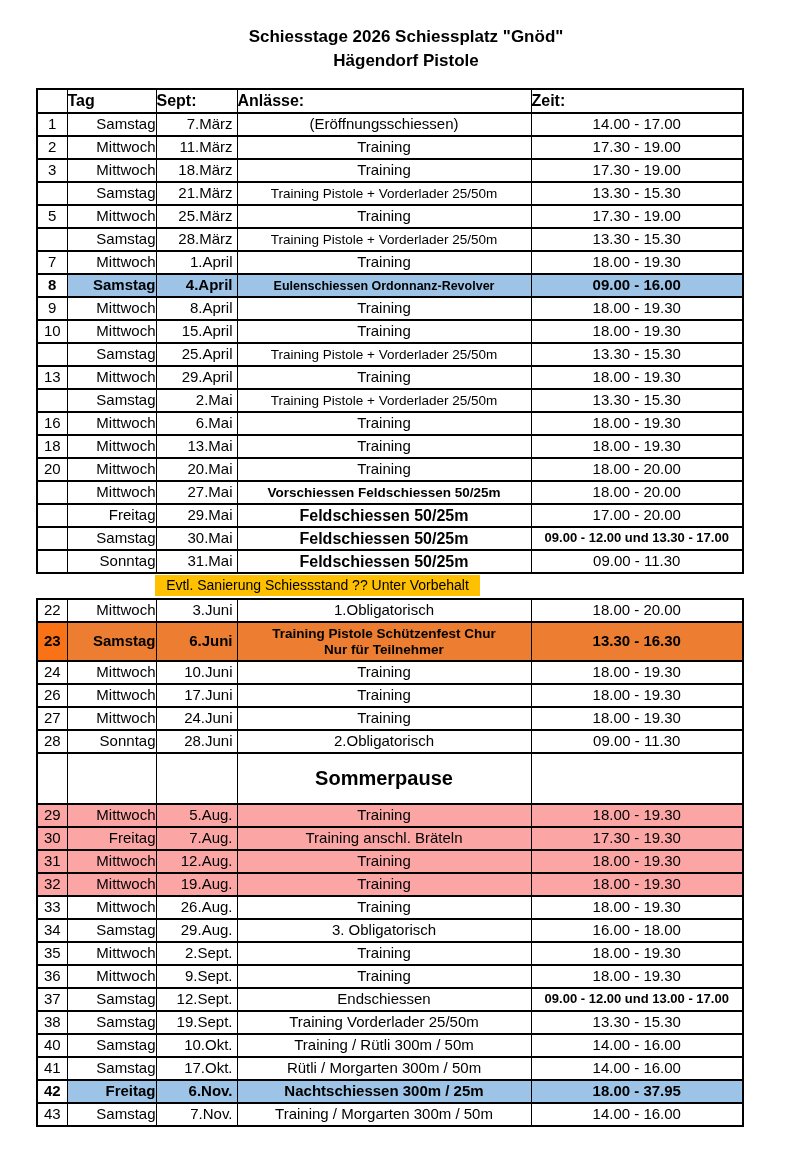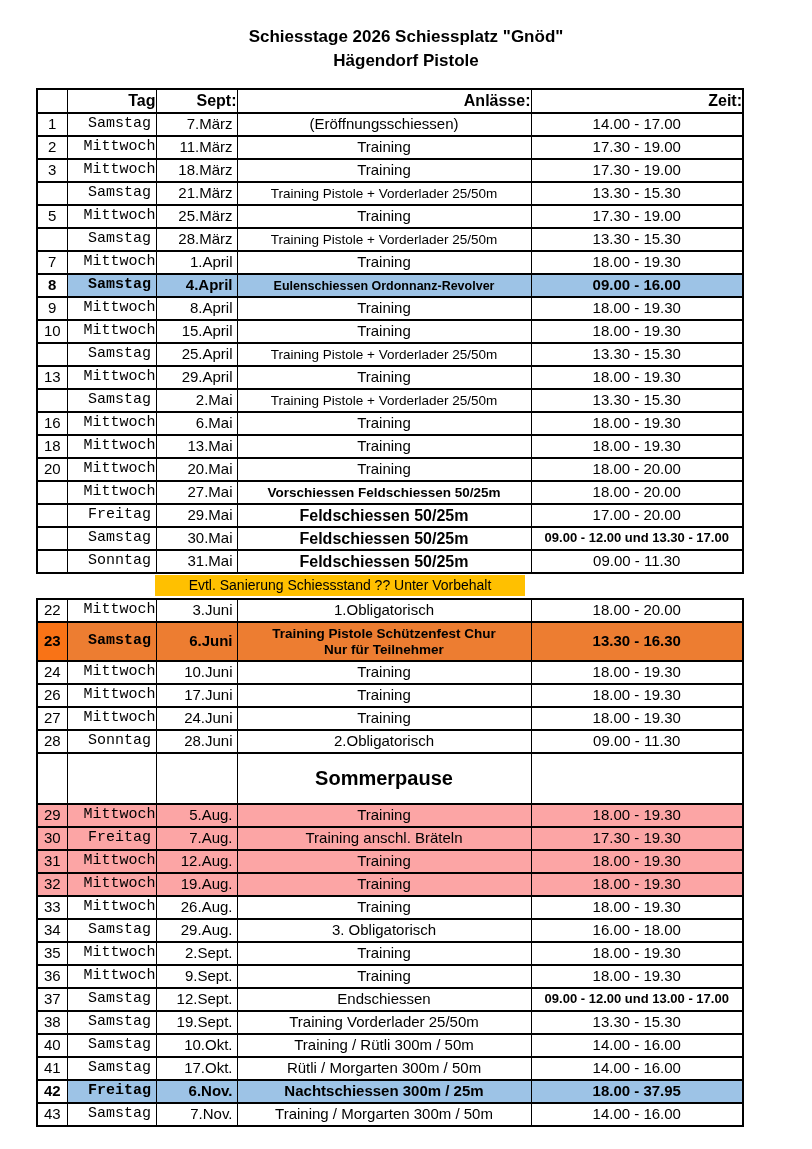--- a/index.html
+++ b/index.html
@@ -9,40 +9,40 @@
   }
   .titles{padding-top:25px;text-align:center;font-weight:bold;font-size:17px;line-height:24px;}
   .tblwrap{margin:15px 0 0 36px;width:710px;}
   table{border-collapse:collapse;table-layout:fixed;width:706px;border:2px solid #000;}
   col.w-num{width:30px}col.w-tag{width:89px}col.w-datum{width:81px}col.w-anlass{width:294px}col.w-zeit{width:212px}
   th,td{
     border:1.2px solid #000;border-top-width:2px;border-bottom-width:2px;
     height:21px;padding:0;vertical-align:middle;font-size:15px;line-height:1.12;
     overflow:hidden;white-space:nowrap;background:#fff;
   }
-  th{font-size:16px;font-weight:bold;text-align:right;height:22px;}
+  th{font-size:16px;font-weight:bold;text-align:left;height:22px;}
   .c-num{text-align:center;}
-  .c-tag{text-align:center;padding-left:16px;font-family:Liberation Mono, monospace;}
+  .c-tag{text-align:right;padding-left:16px;}
   .c-datum{text-align:right;padding-right:4px;}
   .c-anlass{text-align:center;}
   .c-zeit{text-align:center;}
   tr.bold-row td{font-weight:bold;}
   tr.hl-blue td{background:#9DC3E6;} tr.hl-blue td.c-num{background:#fff;}
   tr.hl-orange td{background:#ED7D31;} tr.hl-orange td.c-num{background:#f97316;}
   tr.hl-yellow td{background:#fca5a5;}
   td.a-md{font-size:13.5px;}
   td.a-bold-sm{font-weight:bold;font-size:12.5px;}
   td.a-bold-md{font-weight:bold;font-size:13.5px;}
   td.a-bold-lg{font-weight:bold;font-size:16px;}
   td.a-xl{font-weight:bold;font-size:20px;}
   td.z-sm{font-size:13px;font-weight:bold;}
   tr.tall td{height:49px;}
   tr.tall2 td{height:37px;}
   .band{
-    margin:1px 0 2px 119px;width:370px;height:21px;line-height:21px;
+    margin:1px 0 2px 119px;width:325px;height:21px;line-height:21px;
     background:#FFC000;text-align:center;font-size:14px;
   }
 </style>
 </head>
 <body>
 
 <div class="page">
   <div class="titles">
     <div>Schiesstage 2026  Schiessplatz "Gnöd"</div>
     <div>Hägendorf Pistole</div>

